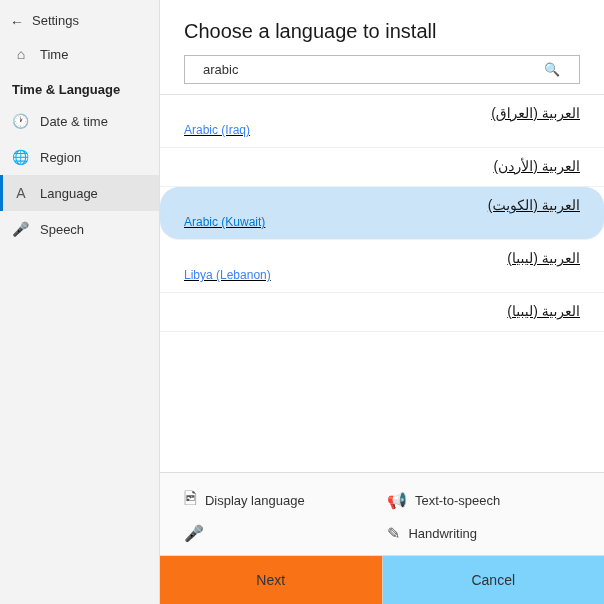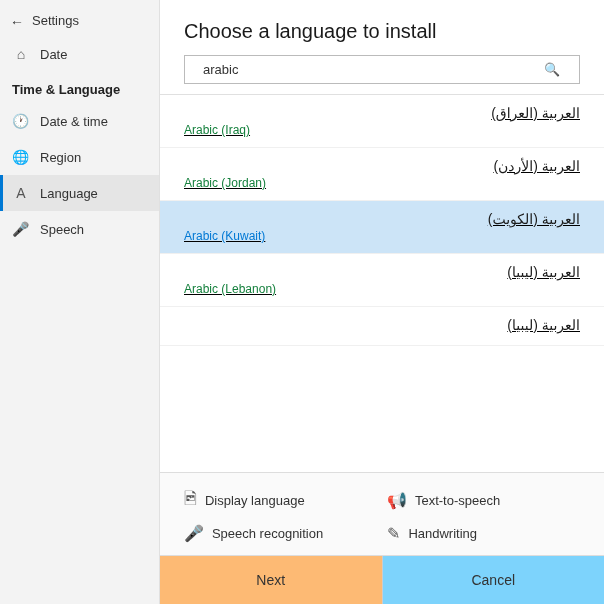--- a/index.html
+++ b/index.html
@@ -138,33 +138,34 @@
 
     .lang-item {
       padding: 10px 24px;
       cursor: pointer;
       border-bottom: 1px solid #f0f0f0;
       text-decoration: underline;
     }
 
     .lang-item.selected {
       background: #cce4f7;
+      border-radius: 19px;
     }
 
     .lang-native {
       font-size: 14px;
       color: #1a1a1a;
       direction: rtl;
       text-align: right;
       margin-bottom: 2px;
     }
 
     .lang-english {
       font-size: 12px;
-      color: #15803d;
+      color: #3b82f6;
     }
 
     .lang-item.selected .lang-english {
       color: #0078d4;
     }
 
     
     .options-panel {
       border-top: 1px solid #ddd;
       padding: 14px 24px 10px;
@@ -205,21 +206,21 @@
       font-size: 14px;
       cursor: pointer;
       border: none;
       background: #e5e5e5;
       color: #333;
       font-family: inherit;
       transition: background 0.1s;
     }
 
     .btn.primary {
-      background: #fdba74;
+      background: #f97316;
     }
 
     .btn.secondary {
       background: #7dd3fc;
     }
 
     .btn + .btn {
       border-left: 1px solid #ccc;
     }
   </style>
@@ -228,21 +229,21 @@
 
 <div class="sidebar">
   <div class="sidebar-header">
     <span class="back-icon">←</span>
     <span class="sidebar-title">Settings</span>
   </div>
 
   <div class="sidebar-nav">
     <div class="sidebar-item">
       <span class="sidebar-icon">⌂</span>
-      <span class="sidebar-label">Date</span>
+      <span class="sidebar-label">Time</span>
     </div>
 
     <div class="section-label">Time &amp; Language</div>
 
     <div class="sidebar-item">
       <span class="sidebar-icon">🕐</span>
       <span class="sidebar-label">Date &amp; time</span>
     </div>
 
     <div class="sidebar-item">
@@ -270,48 +271,46 @@
     <span class="search-icon">🔍</span>
   </div>
 
   <div class="lang-list">
     <div class="lang-item">
       <div class="lang-native">العربية (العراق)</div>
       <div class="lang-english">Arabic (Iraq)</div>
     </div>
     <div class="lang-item">
       <div class="lang-native">العربية (الأردن)</div>
-      <div class="lang-english">Arabic (Jordan)</div>
     </div>
     <div class="lang-item selected">
       <div class="lang-native">العربية (الكويت)</div>
       <div class="lang-english">Arabic (Kuwait)</div>
     </div>
     <div class="lang-item">
       <div class="lang-native">العربية (ليبيا)</div>
-      <div class="lang-english">Arabic (Lebanon)</div>
+      <div class="lang-english">Libya (Lebanon)</div>
     </div>
     <div class="lang-item">
       <div class="lang-native">العربية (ليبيا)</div>
     </div>
   </div>
 
   <div class="options-panel">
     <div class="options-grid">
       <div class="option-item">
         <span class="option-icon">🖻</span>
         <span>Display language</span>
       </div>
       <div class="option-item">
         <span class="option-icon">📢</span>
         <span>Text-to-speech</span>
       </div>
       <div class="option-item">
         <span class="option-icon">🎤</span>
-        <span>Speech recognition</span>
       </div>
       <div class="option-item">
         <span class="option-icon">✎</span>
         <span>Handwriting</span>
       </div>
     </div>
   </div>
 
   <div class="buttons-row">
     <button class="btn primary">Next</button>

